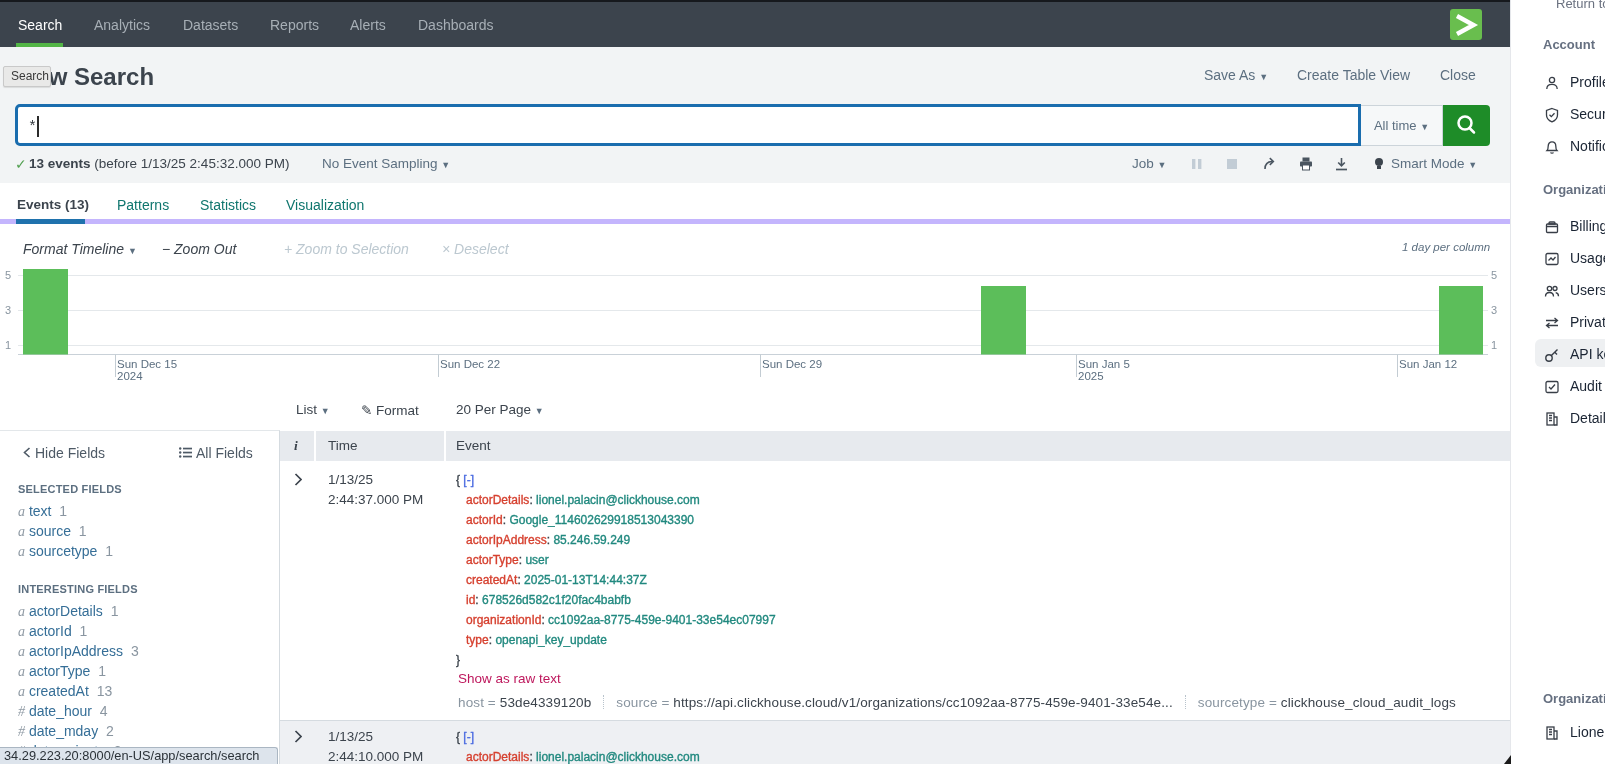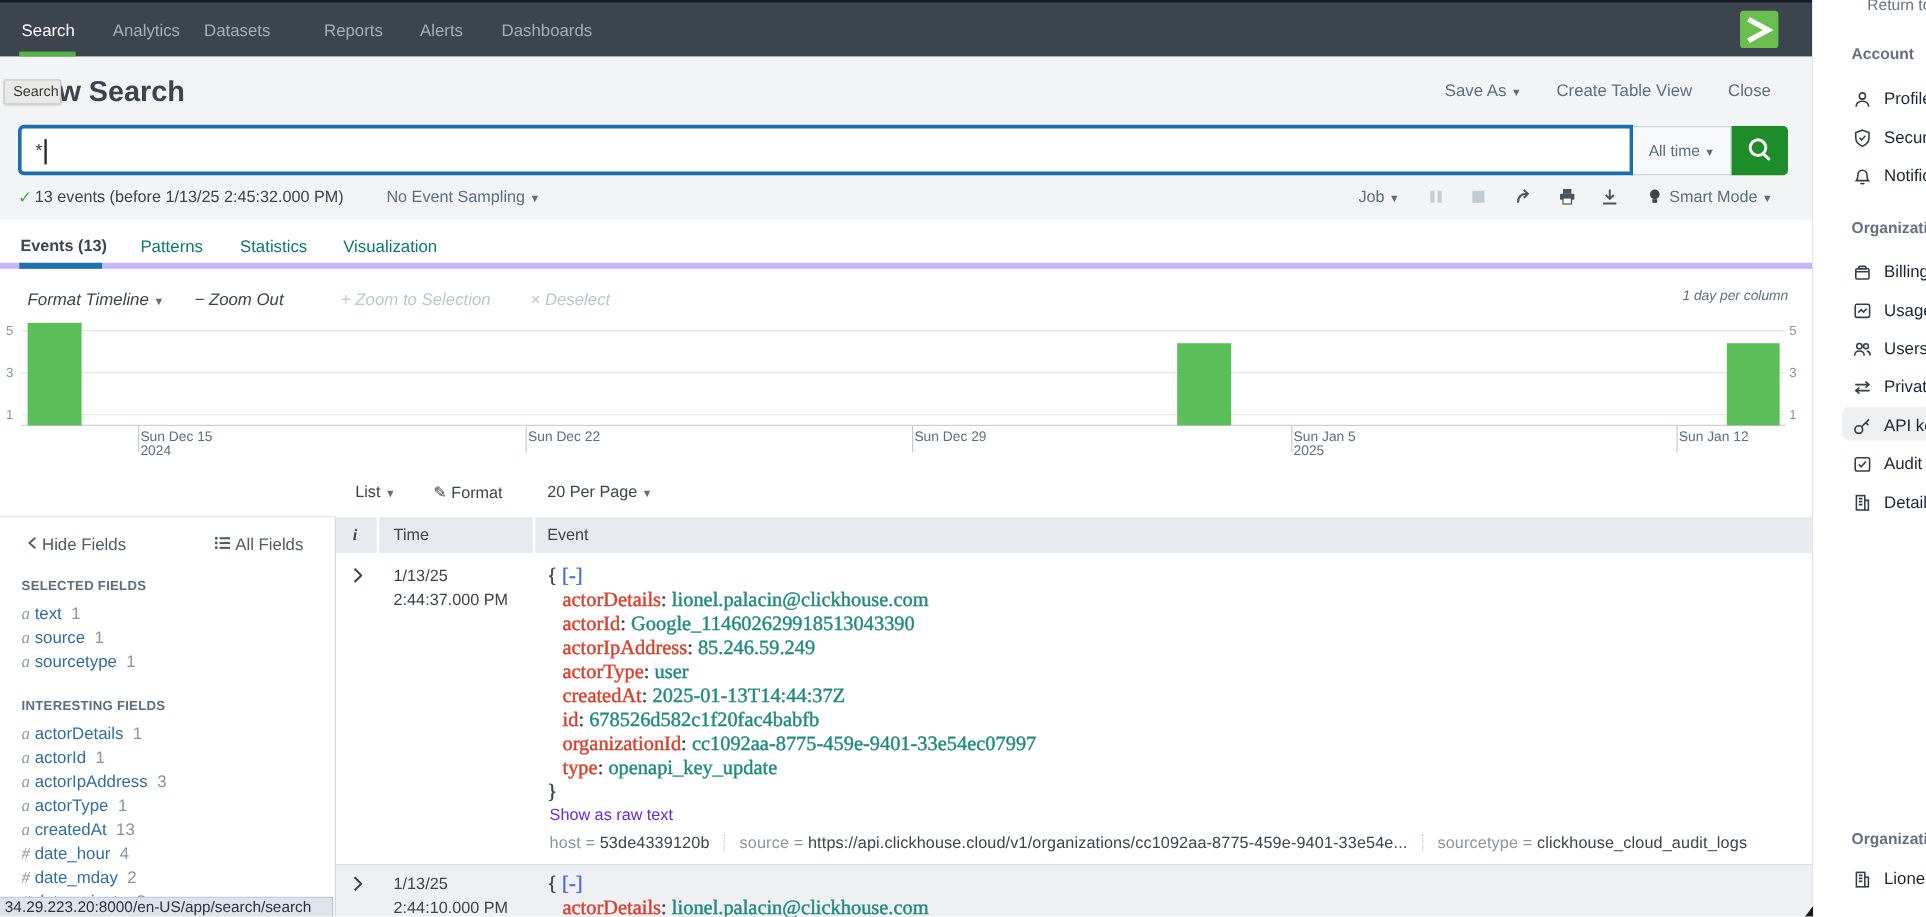--- a/index.html
+++ b/index.html
@@ -26,21 +26,21 @@
 
 #searchbox { position:absolute; left:15px; top:104px; width:1346px; height:42px; background:#fff; border:3px solid #1a6dae; border-radius:5px 0 0 5px; }
 #searchbox .star { position:absolute; left:10px; top:12px; font-size:15px; color:#32373d; font-family:"Liberation Mono",monospace;}
 #searchbox .cursor { position:absolute; left:19px; top:9px; width:2px; height:21px; background:#2b2b2b; }
 #alltime { position:absolute; left:1361px; top:105px; width:82px; height:41px; background:#f6f8f9; border:1px solid #ccd4da; border-left:none; font-size:13px; color:#5c6f80; text-align:center; line-height:39px; }
 #searchbtn { position:absolute; left:1443px; top:105px; width:47px; height:41px; background:#1e8c28; border-radius:0 4px 4px 0; }
 
 
 #statusrow { position:absolute; left:0; top:146px; width:1510px; height:37px; font-size:13.5px; color:#5c6f80; }
 #statusrow .evcount { position:absolute; left:29px; top:10px; color:#3c444d; white-space:nowrap; }
-#statusrow .evcount b { font-weight:normal; }
+#statusrow .evcount b { font-weight:bold; }
 #statusrow .check { position:absolute; left:15px; top:10px; color:#53a051; font-size:14px; }
 #statusrow .nosamp { position:absolute; left:322px; top:10px; white-space:nowrap; }
 #statusrow .job { position:absolute; left:1132px; top:10px; }
 #statusrow .smart { position:absolute; left:1373px; top:10px; color:#5c6f80; white-space:nowrap; }
 
 
 #content { position:absolute; left:0; top:183px; width:1510px; height:581px; background:#fff; }
 
 
 #tabs { position:absolute; left:0; top:0; width:1510px; height:41px; border-bottom:5px solid #c4b5fd; }
@@ -71,25 +71,25 @@
 #sidebar .fld .cnt { color:#8995a0; margin-left:4px; }
 
 
 #etable { position:absolute; left:280px; top:430px; width:1230px; height:334px; background:#fff; }
 #ehead { position:absolute; left:0; top:1px; width:1230px; height:30px; background:#e7eaee; font-size:13.5px; color:#3c444d; }
 #ehead .c { position:absolute; top:7px; }
 #ehead .sep { position:absolute; top:0; width:2px; height:30px; background:#fff; }
 .ev { position:absolute; left:0; width:1230px; }
 .ev .chev { position:absolute; left:14px; top:11px; width:8px; height:13px; }
 .ev .time { position:absolute; left:48px; top:8px; font-size:13.5px; color:#3c444d; line-height:20px; }
-.ev .json { position:absolute; left:176px; top:8px; font-family:Liberation Serif, serif; font-size:17px; line-height:20px; color:#3c444d; white-space:pre; -webkit-text-stroke:0.35px; }
+.ev .json { position:absolute; left:176px; top:8px; font-family:Liberation Sans, sans-serif; font-size:12px; line-height:20px; color:#3c444d; white-space:pre; -webkit-text-stroke:0.35px; }
 .ev .json .k { color:#d6402f; }
 .ev .json .v { color:#21897f; }
 .ev .json .exp { color:#4a6be0; }
-.ev .raw { position:absolute; left:178px; font-size:13.5px; color:#6d28d9; }
+.ev .raw { position:absolute; left:178px; font-size:13.5px; color:#be185d; }
 .ev .fields { position:absolute; left:178px; font-size:13.5px; letter-spacing:0.12px; color:#3c444d; white-space:nowrap; }
 .ev .fields .lbl { color:#8995a0; }
 .ev .fields .dsep { display:inline-block; width:1px; height:14px; border-left:1px dotted #b8c3cc; margin:0 12px; vertical-align:-2px; }
 
 
 #urltip { position:absolute; left:0; top:747px; width:278px; height:17px; background:#dde4ec; border:1px solid #aab6c2; border-left:none; border-bottom:none; font-size:12.8px; color:#2b3238; line-height:16px; padding-left:4px; white-space:nowrap; border-radius:0 3px 0 0;}
 
 
 #panel { position:absolute; left:1510px; top:0; width:95px; height:764px; background:#fff; border-left:1px solid #e5e7eb; overflow:hidden; }
 #panel .ret { position:absolute; left:45px; top:-4px; font-size:13px; color:#6b7280; white-space:nowrap; }
@@ -100,21 +100,21 @@
 #panel .hi { position:absolute; left:24px; width:200px; height:28px; background:#eef0f2; border-radius:6px; }
 </style>
 </head>
 <body>
 <div id="app">
 
   <div id="nav">
     <div class="topline"></div>
     <span class="item active" style="left:18px">Search</span>
     <span class="item" style="left:94px">Analytics</span>
-    <span class="item" style="left:170px">Datasets</span>
+    <span class="item" style="left:183px">Datasets</span>
     <span class="item" style="left:270px">Reports</span>
     <span class="item" style="left:350px">Alerts</span>
     <span class="item" style="left:418px">Dashboards</span>
     <div class="greenbar"></div>
     <div id="logo"><svg width="32" height="31" viewBox="0 0 32 31">
           <path d="M7 7 L23.5 16 L7 25" fill="none" stroke="#fff" stroke-width="4.4"></path>
         </svg></div>
   </div>
 
   <div id="heading">New Search</div>

